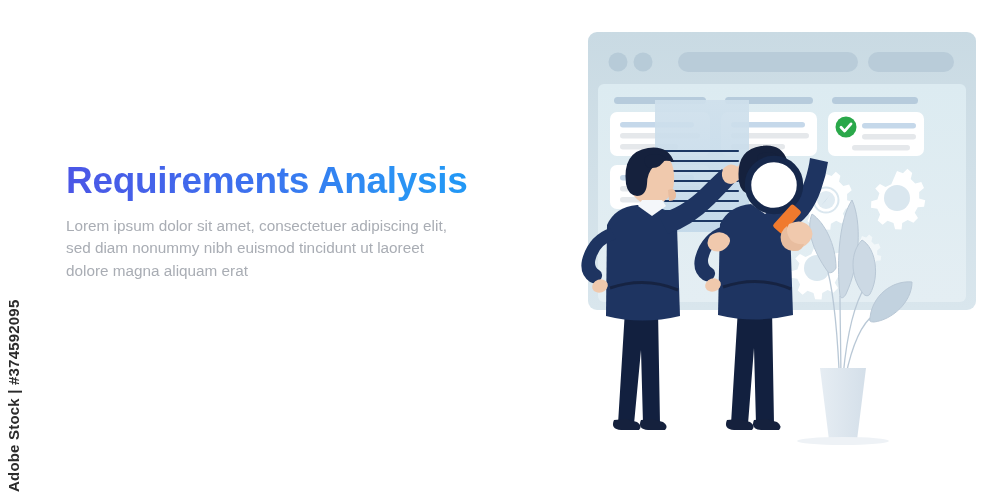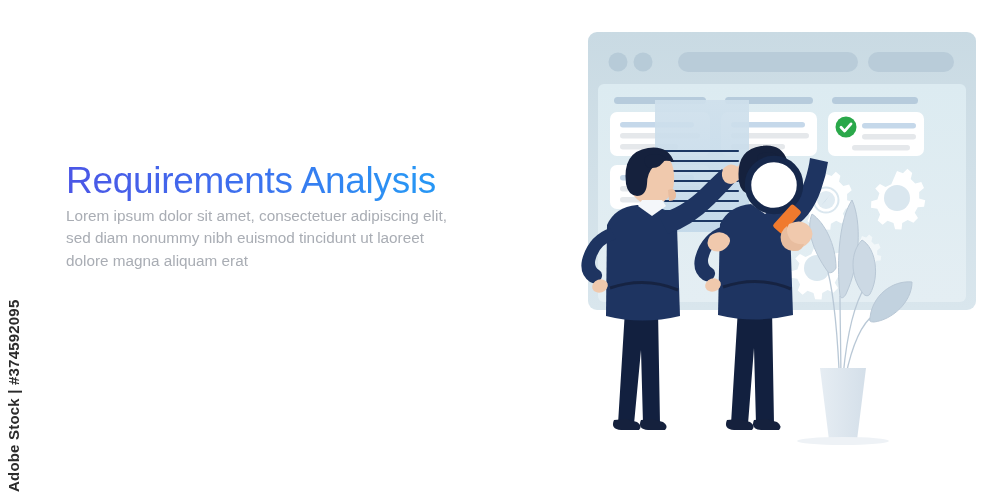--- a/index.html
+++ b/index.html
@@ -26,28 +26,28 @@
     transform:rotate(-90deg) translateX(-500px);
     display:flex; align-items:center; justify-content:flex-start;
     padding-left:8px;
     font-size:15px; font-weight:700; letter-spacing:.2px;
     color:#2b2b2b; white-space:nowrap;
   }
 
   
   #text-block { position:absolute; left:66px; top:160px; width:470px; z-index:20; }
   #page-title {
-    font-size:37px; font-weight:400; letter-spacing:-.3px; line-height:1.16;
+    font-size:37px; font-weight:700; letter-spacing:-.3px; line-height:1.16;
     background:linear-gradient(90deg,#4b56e6 0%,#3b73ef 42%,#2a94f4 72%,#189cf7 100%);
     -webkit-background-clip:text; background-clip:text;
     color:transparent; -webkit-text-fill-color:transparent;
     white-space:nowrap;
   }
   #page-subtitle {
-    margin-top:2px; font-size:15.3px; line-height:1.46;
+    margin-top:12px; font-size:15.3px; line-height:1.46;
     color:#a9adb4; font-weight:400; max-width:392px;
   }
 
   
   #illustration { position:absolute; left:540px; top:0; width:460px; height:500px; z-index:10; }
   #illustration svg { display:block; width:460px; height:500px; }
 </style>
 </head>
 <body>
 

